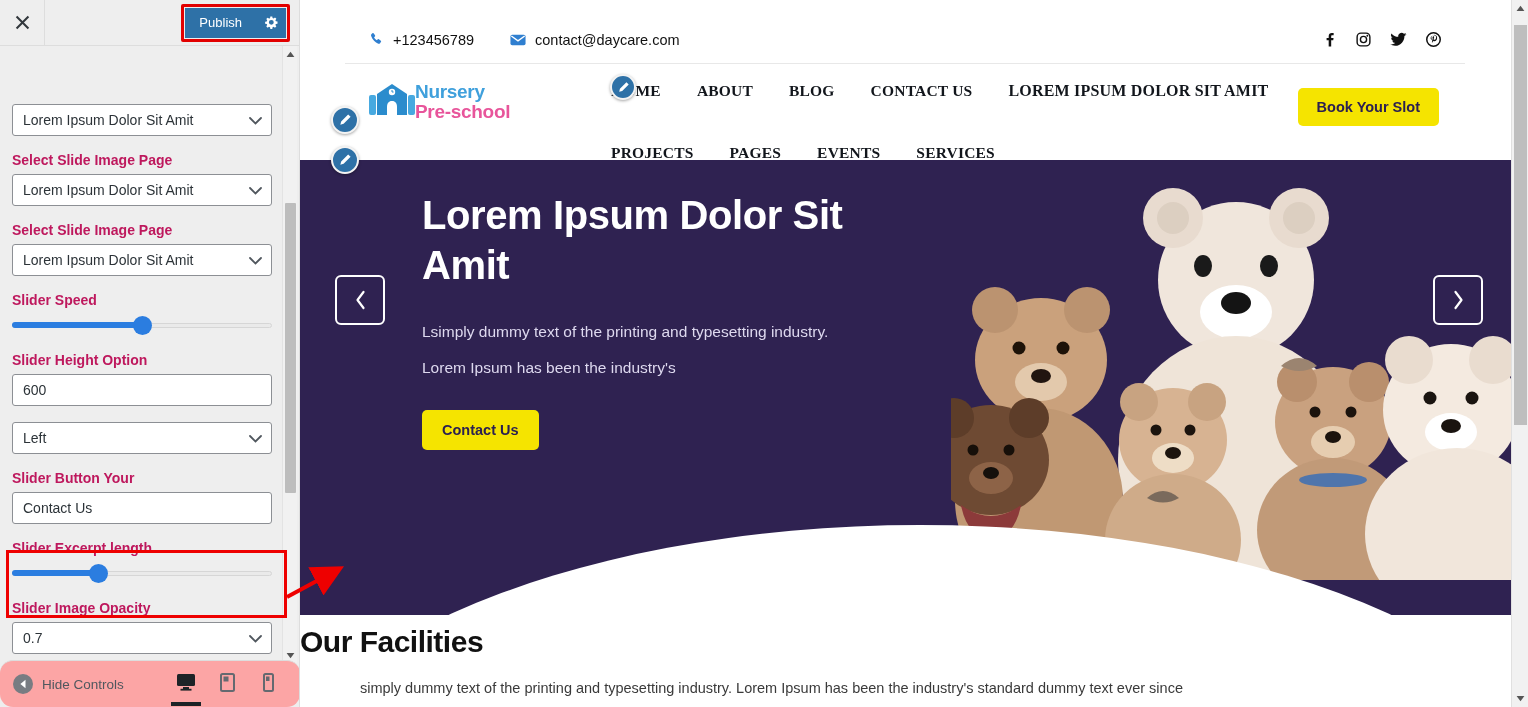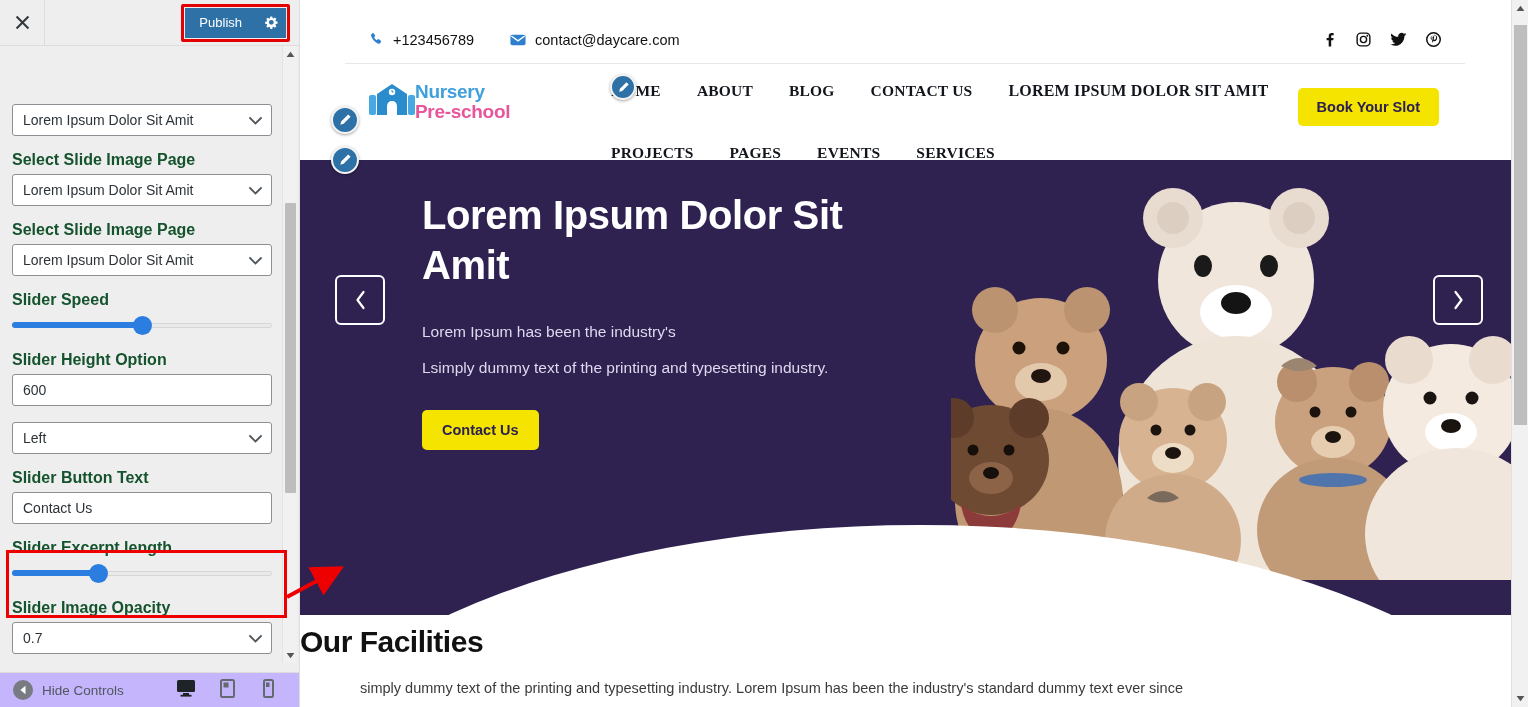--- a/index.html
+++ b/index.html
@@ -78,21 +78,21 @@
 
   .cz-scrollpane {
     position: absolute; top: 104px; left: 0;
     width: 300px; height: 559px;
     background: #eee;
     padding: 0 12px;
     overflow: hidden;
   }
   .ctrl { margin-bottom: 16px; }
   .ctrl-label {
-    font-size: 16px; font-weight: 700; color: #14532d;
+    font-size: 14px; font-weight: 700; color: #be185d;
     margin-bottom: 6px; display: block; line-height: 16px;
   }
   .cz-select, .cz-text {
     width: 260px; height: 32px;
     background: #fff; border: 1px solid #8c8f94;
     border-radius: 3px; font-size: 14px; color: #2c3338;
     padding: 0 10px; font-family: "Liberation Sans", sans-serif;
     display: flex; align-items: center;
     position: relative;
   }
@@ -131,23 +131,23 @@
   }
   .cz-sb .arrow { width: 15px; height: 16px; display:flex;align-items:center;justify-content:center; }
   .cz-sb .thumb {
     position: absolute; left: 2px; top: 157px;
     width: 11px; height: 290px;
     background: #bdbdbd; border-radius: 1px;
   }
 
   .cz-footer {
     position: absolute; left: 0; bottom: 0;
-    width: 300px; height: 35px;
-    background: #c4b5fd; border-top: 1px solid #ddd;
-    display: flex; align-items: center;
+    width: 300px; height: 47px;
+    background: #fca5a5; border-top: 1px solid #ddd;
+    display: flex; align-items: center; border-radius: 13px;
   }
   .cz-hide {
     display: flex; align-items: center; gap: 9px;
     padding-left: 13px; cursor: pointer;
   }
   .cz-hide .circ {
     width: 20px; height: 20px; border-radius: 50%;
     background: #787c82; color: #fff;
     display: flex; align-items: center; justify-content: center;
     font-size: 11px;
@@ -355,21 +355,21 @@
         </div>
         <div class="ctrl">
           <div class="cz-select">
             <span>Left</span>
             <span class="chev"><svg width="13" height="8" viewBox="0 0 13 8">
                 <path d="M1 1 L6.5 6.5 L12 1" stroke="#50575e" stroke-width="1.8" fill="none" stroke-linecap="round"></path>
               </svg></span>
           </div>
         </div>
         <div class="ctrl">
-          <span class="ctrl-label">Slider Button Text</span>
+          <span class="ctrl-label">Slider Button Your</span>
           <div class="cz-text">Contact Us</div>
         </div>
         <div class="ctrl">
           <span class="ctrl-label">Slider Excerpt length</span>
           <div class="cz-range">
             <div class="track"></div>
             <div class="fill" style="width:85.8px"></div>
             <div class="thumb" style="left:77.8px"></div>
           </div>
         </div>
@@ -581,22 +581,22 @@
             <path d="M330 206 q18 -16 36 0 q-18 10 -36 0z" fill="#9b8470"></path>
             <path d="M196 338 q16 -14 32 0 q-16 9 -32 0z" fill="#7a6a5c"></path>
             <ellipse cx="382" cy="320" rx="34" ry="7" fill="#3b6fb5" opacity="0.85"></ellipse>
           </g>
         </svg>
       </div>
 
       <div class="hero-txt">
         <div class="hero-h1">Lorem Ipsum Dolor Sit Amit</div>
         <div class="hero-p">
+          <div>Lsimply dummy text of the printing and typesetting industry.</div>
           <div>Lorem Ipsum has been the industry's</div>
-          <div>Lsimply dummy text of the printing and typesetting industry.</div>
         </div>
         <button class="hero-btn">Contact Us</button>
       </div>
 
       <div class="sl-arrow prev">
         <svg width="13" height="20" viewBox="0 0 13 20">
             <path d="M9.5 2 L3.5 10 L9.5 18" stroke="#fff" stroke-width="2.2" fill="none" stroke-linecap="round" stroke-linejoin="round"></path>
           </svg>
       </div>
       <div class="sl-arrow next">

